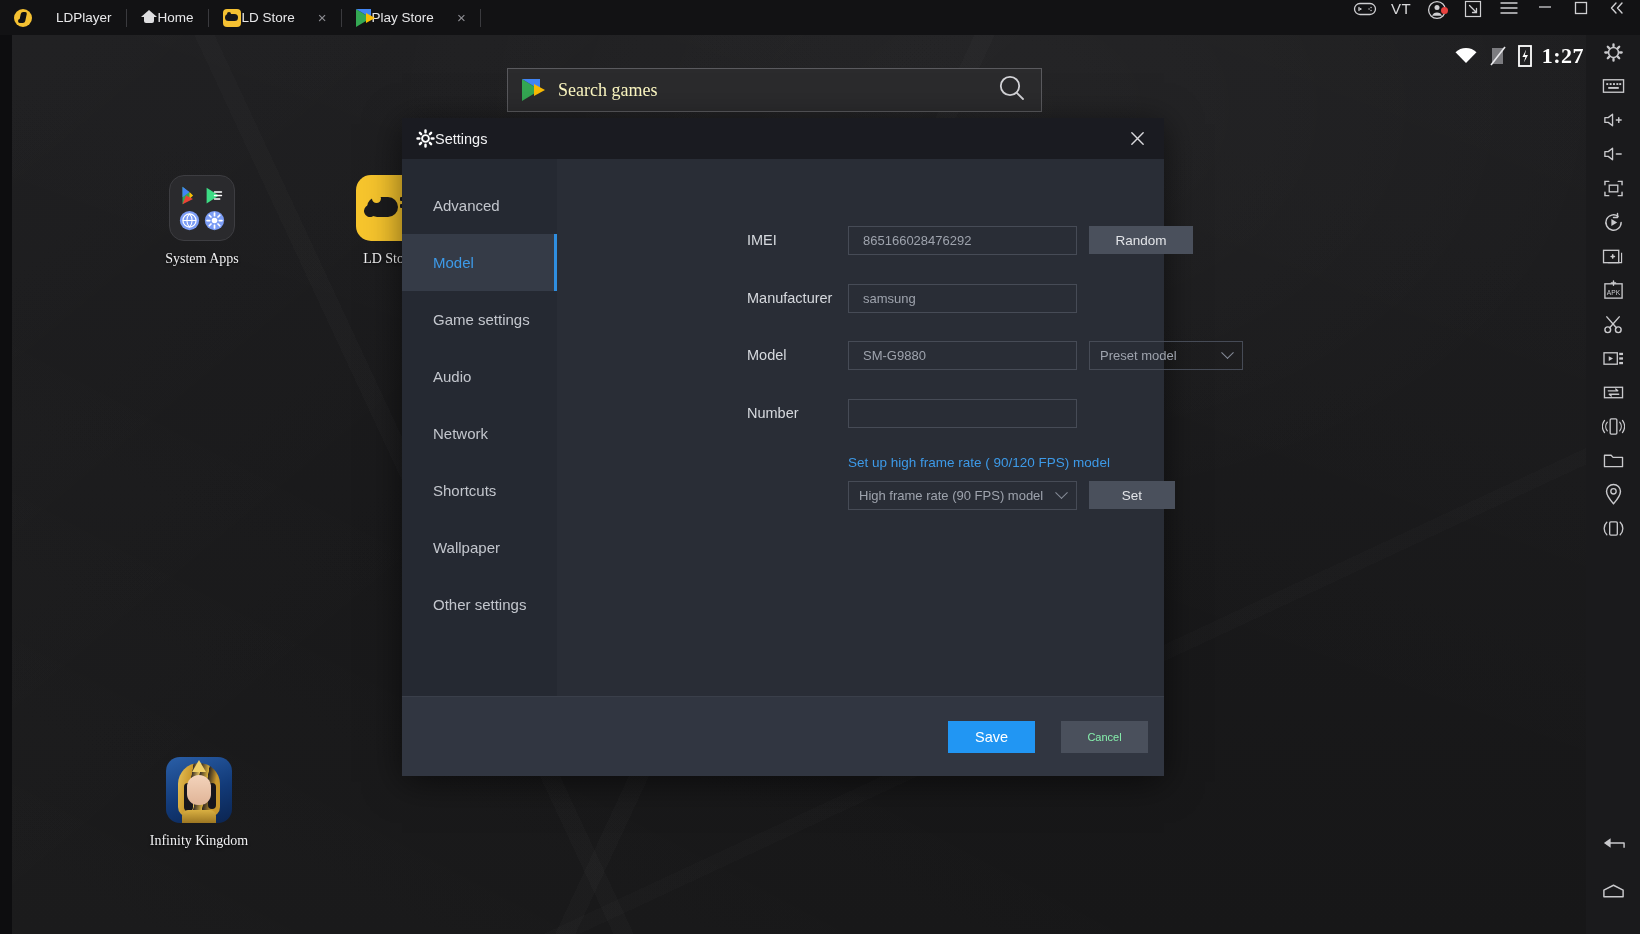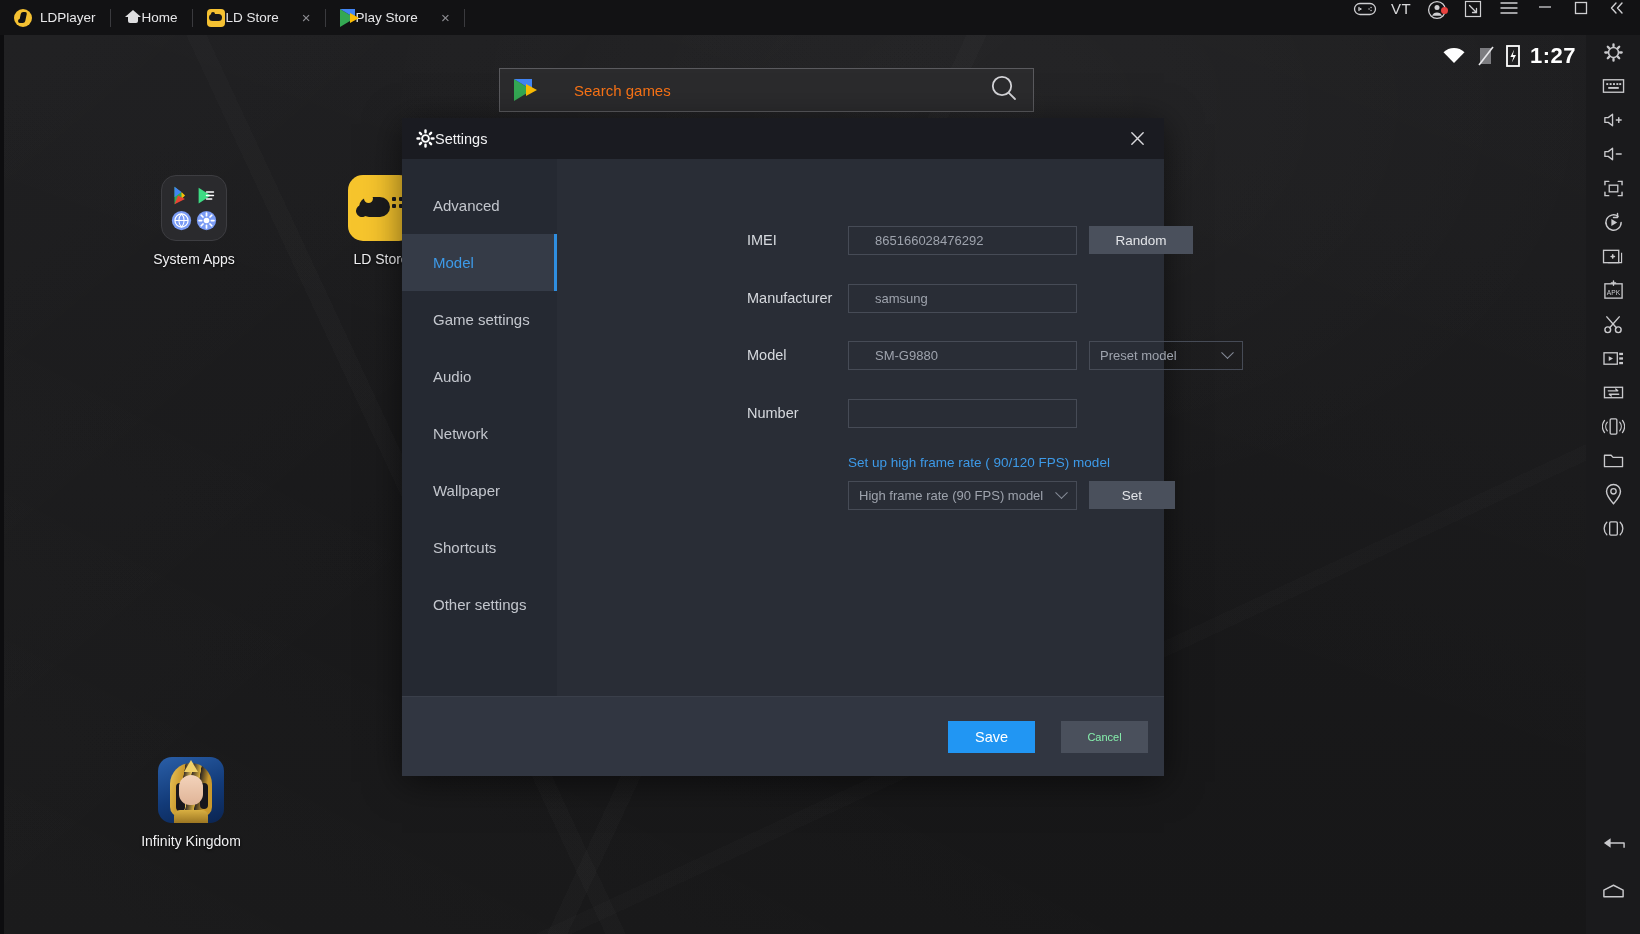--- a/index.html
+++ b/index.html
@@ -11,21 +11,21 @@
   }
   #root { position: relative; width: 1640px; height: 934px; }
 
   
   .titlebar {
     position: absolute; left: 0; top: 0; width: 1640px; height: 35px;
     background: #121214;
     display: flex; align-items: center;
   }
   .tb-brand {
-    display: flex; align-items: center; gap: 8px;
+    display: flex; align-items: center; gap: 24px;
     padding: 0 14px 0 14px; height: 35px;
   }
   .ld-logo {
     width: 18px; height: 18px; border-radius: 50%;
     background: #f5c132; position: relative; flex: none;
   }
   .ld-logo::after {
     content: ""; position: absolute; left: 6px; top: 3.5px;
     width: 6px; height: 11px; border-radius: 2px;
     background: #121214;
@@ -95,29 +95,30 @@
   }
   .tb-btn svg { display: block; }
   .vt-text { color: #d8d8da; font-size: 15px; letter-spacing: 0.5px; }
   .notif-dot {
     position: absolute; right: 6px; top: 7px;
     width: 7px; height: 7px; border-radius: 50%; background: #e8423f;
   }
 
   
   .android {
-    position: absolute; left: 4px; top: 35px; width: 1586px; height: 899px;
+    position: absolute; left: 12px; top: 35px; width: 1586px; height: 899px;
     background: #1c1c1e;
     background-image:
       linear-gradient(140deg, rgba(255,255,255,0.022) 0%, rgba(255,255,255,0) 42%),
       linear-gradient(28deg, rgba(255,255,255,0.018) 0%, rgba(255,255,255,0) 38%),
       linear-gradient(200deg, rgba(255,255,255,0.015) 10%, rgba(255,255,255,0) 55%),
       radial-gradient(ellipse 900px 600px at 62% 8%, rgba(255,255,255,0.03), rgba(0,0,0,0) 70%),
       linear-gradient(#1b1b1d, #171718);
     overflow: hidden;
+    font-family: Liberation Serif, serif;
   }
   .android::after {
     content: ""; position: absolute; inset: 0;
     background:
       linear-gradient(115deg, transparent 0 48%, rgba(255,255,255,0.016) 48% 49%, transparent 49%),
       linear-gradient(65deg, transparent 0 30%, rgba(255,255,255,0.014) 30% 31%, transparent 31%),
       linear-gradient(155deg, transparent 0 70%, rgba(255,255,255,0.012) 70% 71%, transparent 71%);
     pointer-events: none;
   }
   .statusbar {
@@ -140,21 +141,21 @@
   .sb-play::before {
     content: ""; position: absolute; left: -18px; top: -11px;
     border-top: 11px solid #4285f4; border-bottom: 11px solid transparent;
     border-left: 18px solid transparent;
   }
   .sb-play::after {
     content: ""; position: absolute; left: -6px; top: -6px;
     border-top: 6px solid transparent; border-bottom: 6px solid transparent;
     border-left: 11px solid #fbbc04;
   }
-  .sb-placeholder { color: #f97316; font-size: 15px; margin-left: 24px; }
+  .sb-placeholder { color: #fef9c3; font-size: 18px; }
   .sb-search-ico { margin-left: auto; }
 
   
   .app-icon { position: absolute; text-align: center; width: 150px; z-index: 1; }
   .app-label {
     color: #f0f0f2; font-size: 14px; margin-top: 10px;
     text-shadow: 0 1px 3px rgba(0,0,0,0.8);
   }
   .folder-tile {
     width: 66px; height: 66px; margin: 0 auto; border-radius: 15px;
@@ -264,21 +265,21 @@
     position: absolute; left: 0; width: 100%; height: 30px;
     display: flex; align-items: center;
   }
   .f-label {
     position: absolute; left: 190px; color: #d6d9de; font-size: 14.5px;
   }
   .f-input {
     position: absolute; left: 291px; width: 229px; height: 29px;
     background: transparent; border: 1px solid #464b56;
     color: #9ea3ad; font-size: 13px;
-    padding: 0 26px; display: flex; align-items: center;
+    padding: 0 14px; display: flex; align-items: center;
   }
   .btn-grey {
     position: absolute; height: 28px;
     background: #4a505c; color: #e2e4e8; font-size: 13.5px;
     display: flex; align-items: center; justify-content: center;
   }
   .f-select {
     position: absolute; height: 29px;
     border: 1px solid #464b56; color: #9ea3ad; font-size: 13px;
     display: flex; align-items: center; padding: 0 10px;
@@ -623,24 +624,24 @@
         <div class="nav-item">
           <span>Game settings</span>
         </div>
         <div class="nav-item">
           <span>Audio</span>
         </div>
         <div class="nav-item">
           <span>Network</span>
         </div>
         <div class="nav-item">
+          <span>Shortcuts</span>
+        </div>
+        <div class="nav-item">
           <span>Wallpaper</span>
-        </div>
-        <div class="nav-item">
-          <span>Shortcuts</span>
         </div>
         <div class="nav-item">
           <span>Other settings</span>
         </div>
       </div>
 
       <div class="dlg-main">
 
         <div class="form-row" style="top:66px;">
           <span class="f-label">IMEI</span>

